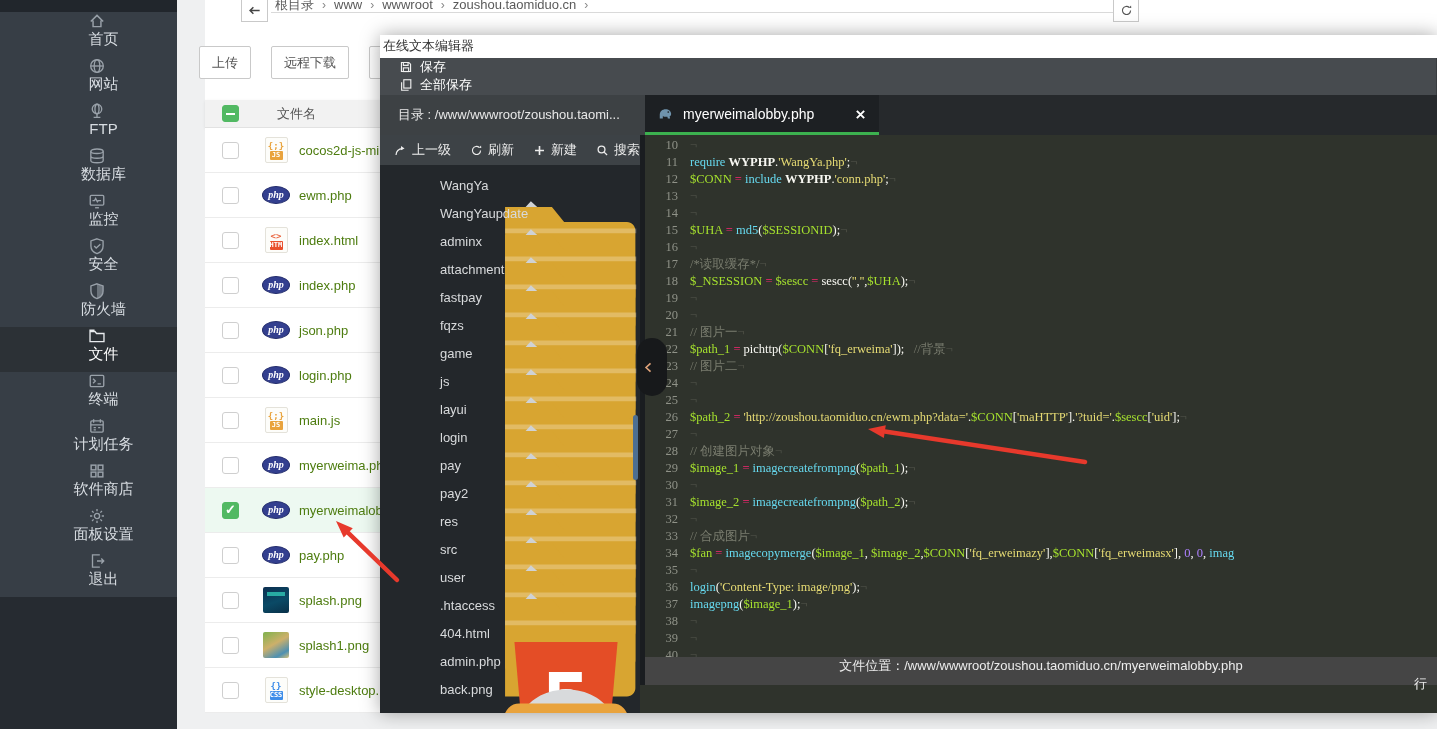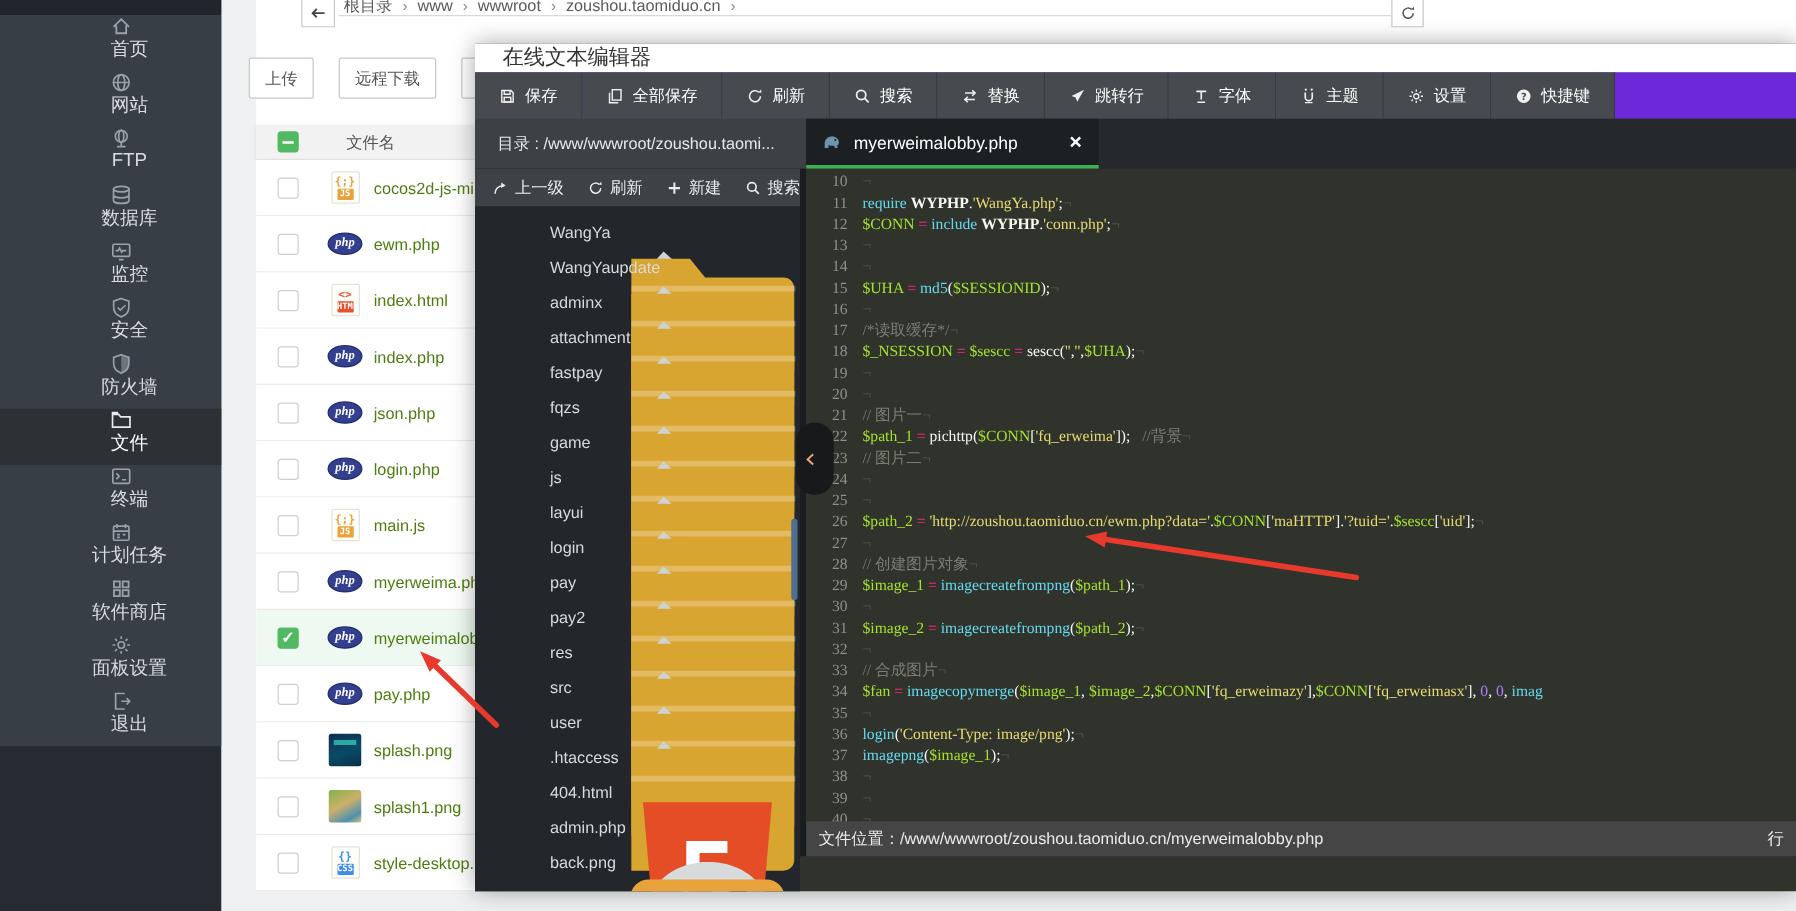--- a/index.html
+++ b/index.html
@@ -54,22 +54,22 @@
   .ficon-html .glyph { color:#e9633d; } .ficon-html .badge { background:#e9502e; }
   .ficon-css .glyph { color:#3d8de9; } .ficon-css .badge { background:#3d8de9; }
   .ficon-php { width:31px; height:18px; background:#333f8f; border:1px solid #232c6a; border-radius:50%; color:#fff; font-size:10px; font-style:italic; font-weight:bold; text-align:center; line-height:16px; font-family:"Liberation Serif",serif; }
   .ficon-img { width:26px; height:26px; border-radius:2px; }
   .ficon-img.v1 { background:linear-gradient(160deg,#0c2f50 0%,#0a4a66 55%,#093048 100%); position:relative; }
   .ficon-img.v1::after { content:""; position:absolute; left:4px; top:5px; width:18px; height:4px; background:#2fc6b5; opacity:.8; }
   .ficon-img.v2 { background:linear-gradient(150deg,#7fb24d 0%,#cdb06a 45%,#4d90b2 80%,#d8c27a 100%); }
 
   
   #editor { position:absolute; left:380px; top:35px; width:1057px; height:678px; z-index:3; box-shadow:0 0 18px rgba(0,0,0,.35); background:#2f332c; }
-  .ed-title { height:23px; background:#fff; font-size:17px; color:#333; line-height:22px; padding-left:22px; }
-  .ed-toolbar { height:37px; background:#6d28d9; display:flex; }
+  .ed-title { height:23px; background:#fff; font-size:13px; color:#333; line-height:22px; padding-left:3px; }
+  .ed-toolbar { height:37px; background:#4d7c0f; display:flex;flex-direction:column; }
   .ed-tb-btn { display:flex; align-items:center; padding:0 19px; background:#474b4f; border-right:1px solid #393c3f; color:#fff; font-size:13px; cursor:pointer; }
   .ed-tb-btn .ic { width:14px; height:14px; margin-right:7px; color:#f0f0f0; }
   .ed-pathrow { height:40px; display:flex; }
   .ed-dir { width:265px; background:#3d4144; color:#e8e8e8; font-size:13px; line-height:40px; padding-left:18px; white-space:nowrap; overflow:hidden; }
   .ed-tabstrip { flex:1; background:#26292c; display:flex; }
   .ed-tab { width:234px; background:#1d2023; border-bottom:3px solid #3cb14f; display:flex; align-items:center; padding:0 12px; cursor:pointer; }
   .ed-tab .ic { width:17px; height:17px; color:#6f93ad; margin-right:9px; }
   .ed-tab .t { color:#fff; font-size:14px; flex:1; white-space:nowrap; overflow:hidden; }
   .ed-tab .x { width:13px; height:13px; color:#fff; cursor:pointer; }
   .ed-body { position:relative; height:550px; }
@@ -95,21 +95,21 @@
   .code-lines { padding-top:2px; }
   .gut { width:45px; flex:0 0 45px; text-align:right; padding-right:12px; color:#8f9288; }
   .src { flex:1; color:#f8f8f2; overflow:hidden; }
   .tk-kw { color:#66d9ef; } .tk-fn { color:#66d9ef; }
   .tk-va { color:#a6e22e; } .tk-op { color:#f92672; }
   .tk-st { color:#e6db74; } .tk-pu { color:#f8f8f2; }
   .tk-cm { color:#7a7d6f; } .tk-nu { color:#ae81ff; }
   .tk-cn { color:#f8f8f2; font-weight:bold; } .tk-pl { color:#f8f8f2; }
   .tk-eol { color:#56584e; }
   
-  .ed-status { position:absolute; left:265px; bottom:0; right:0; height:28px; background:#454545; color:#ececec; font-size:13px; display:flex; align-items:center; padding:0 10px; }
+  .ed-status { position:absolute; left:265px; bottom:0; right:0; height:28px; background:#454545; color:#ececec; font-size:13px; display:flex; align-items:center; padding:0 10px;flex-direction:column; }
   .ed-status .right { margin-left:auto; }
 
   
   #annot { position:absolute; inset:0; z-index:9; pointer-events:none; }
 </style>
 </head>
 <body>
 
 <svg width="0" height="0" style="position:absolute" aria-hidden="true">
   <defs>

